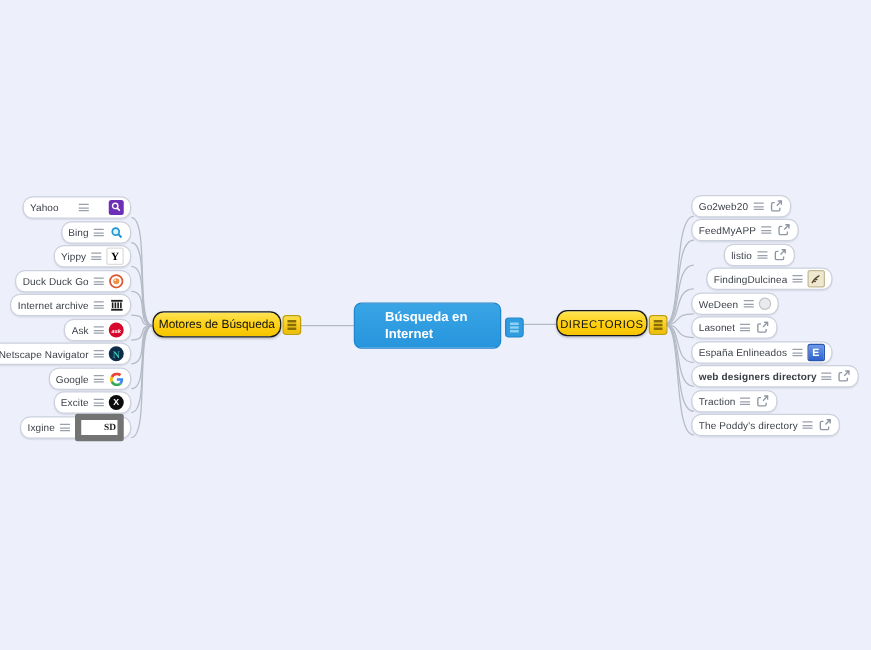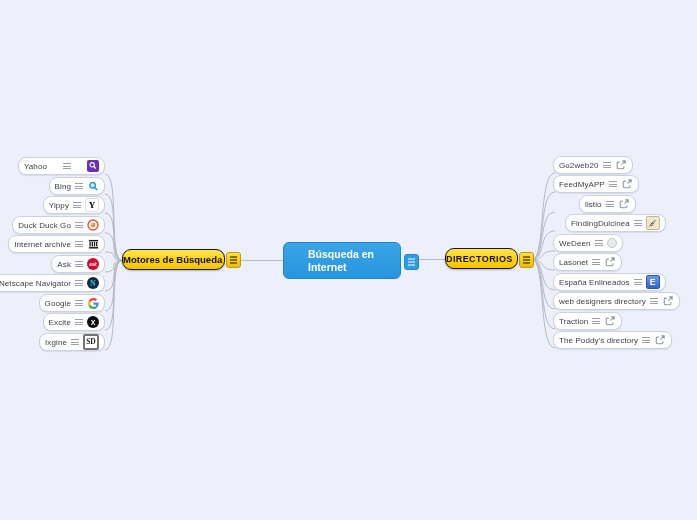--- a/index.html
+++ b/index.html
@@ -12,22 +12,22 @@
        display:flex;align-items:center;gap:4px;padding:0 5px;box-shadow:0 1px 1px rgba(40,50,90,.10);
        font-size:8px;color:#3a3f47;white-space:nowrap;cursor:pointer;}
   .row .lbl{letter-spacing:.1px;}
   .ham{display:inline-block;width:8px;}
   .ham i{display:block;width:8px;height:1px;background:#99a0ac;margin:1.5px 0;}
   .ic{width:12px;height:12px;display:flex;align-items:center;justify-content:center;flex:0 0 auto;}
   .ic svg{display:block;}
 
   
   .node-yellow{position:absolute;background:linear-gradient(180deg,#ffe455 0%,#ffd011 55%,#f6c400 100%);
-       border:1.6px solid #17181a;border-radius:9px;color:#101114;font-weight:bold;
-       display:flex;align-items:center;justify-content:flex-start;box-shadow:0 1px 2px rgba(0,0,0,.25);cursor:pointer;}
+       border:1.6px solid #17181a;border-radius:9px;color:#101114;font-weight:normal;
+       display:flex;align-items:center;justify-content:center;box-shadow:0 1px 2px rgba(0,0,0,.25);cursor:pointer;}
   .node-left{left:122px;top:249px;width:101px;height:19px;font-size:9.5px;}
   .node-right{left:445px;top:248px;width:71px;height:19px;font-size:9px;letter-spacing:.4px;}
   .node-center{position:absolute;left:283px;top:242px;width:118px;height:37px;box-sizing:border-box;
        background:linear-gradient(180deg,#39a5e6 0%,#2795dd 100%);border:1px solid #1f86cd;border-radius:6px;
        color:#fff;font-weight:bold;font-size:10.5px;line-height:1.25;padding:5px 24px;cursor:pointer;}
   .menu-btn{position:absolute;width:13px;height:14px;border-radius:3px;display:flex;flex-direction:column;
        align-items:center;justify-content:center;cursor:pointer;}
   .menu-btn i{display:block;width:7px;height:1.4px;margin:.8px 0;}
   .menu-yellow{background:linear-gradient(180deg,#ffdf49,#eebd00);border:1px solid #c39d00;}
   .menu-yellow i{background:#8a6f00;}
@@ -35,21 +35,21 @@
   .menu-blue i{background:#8fd0f2;}
 
   
   .fav{width:12px;height:12px;border-radius:2px;display:flex;align-items:center;justify-content:center;
        font-weight:bold;flex:0 0 auto;}
   .fav-yahoo{background:#6e2fb8;}
   .fav-yippy{background:#fff;border:1px solid #ddd;color:#000;font-size:9px;font-family:"Liberation Serif",serif;}
   .fav-ask{background:#d6092c;border-radius:50%;color:#fff;font-size:4.5px;font-style:italic;}
   .fav-netscape{background:#0e2c49;border-radius:50%;color:#35c1b1;font-size:8px;font-family:"Liberation Serif",serif;}
   .fav-excite{background:#0c0c0c;border-radius:50%;color:#fff;font-size:7px;}
-  .fav-sd{background:#fff;border:2px solid #737373;color:#1c1c1c;font-size:7.5px;font-family:"Liberation Serif",serif;flex-direction:column;line-height:.9;}
+  .fav-sd{background:#fff;border:5px solid #737373;color:#1c1c1c;font-size:7.5px;font-family:"Liberation Serif",serif;flex-direction:column;line-height:.9;padding-left:17px;}
   .fav-quill{background:#efe8d0;border:1px solid #c5ba94;}
   .fav-circle{width:8px;height:8px;border:1px solid #c2c4c9;border-radius:50%;background:#e9eaee;}
   .fav-ebadge{background:linear-gradient(180deg,#6d9ae8,#2f64cf);border:1px solid #2a56b0;color:#fff;font-size:8.5px;}
 </style>
 </head>
 <body>
 
 <div class="canvas">
 
   <svg class="wires" width="697" height="520">
@@ -320,21 +320,21 @@
   <div class="row" style="left:553px;top:273px;">
     <span class="lbl">España Enlineados</span>
     <span class="ham">
         <i></i>
         <i></i>
         <i></i>
       </span>
     <span class="fav fav-ebadge">E</span>
   </div>
 
-  <div class="row" style="left:553px;top:292px;">
+  <div class="row" style="left:553px;top:292px;font-weight:bold;">
     <span class="lbl">web designers directory</span>
     <span class="ham">
         <i></i>
         <i></i>
         <i></i>
       </span>
     <span class="ic">
       <svg width="10" height="10" viewBox="0 0 12 12" fill="none" stroke="#8f96a3" stroke-width="1.3">
           <path d="M4.5 2.5H3A1.5 1.5 0 0 0 1.5 4v5A1.5 1.5 0 0 0 3 10.5h5A1.5 1.5 0 0 0 9.5 9V7.5"></path>
           <path d="M6.5 5.5 11 1M7.5 1H11v3.5"></path>

